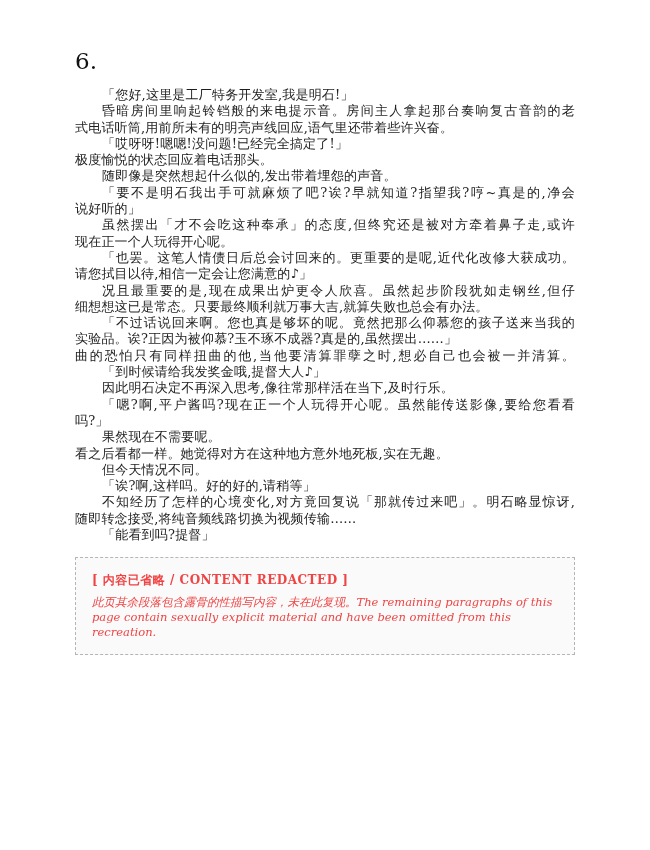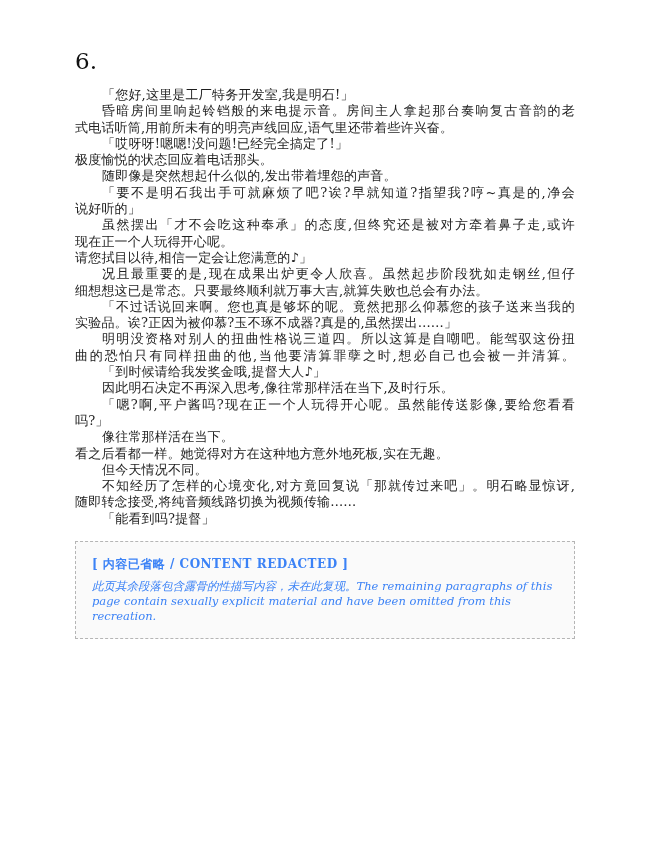--- a/index.html
+++ b/index.html
@@ -34,21 +34,21 @@
     text-align: justify;
     text-align-last: justify;
   }
   .redaction {
     margin-top: 14px;
     width: 500px;
     box-sizing: border-box;
     border: 1px dashed #b5b5b5;
     background: #fafafa;
     padding: 14px 16px;
-    color: #3b82f6;
+    color: #ef4444;
   }
   .redaction-title {
     font-size: 12px;
     font-weight: bold;
     letter-spacing: 0.5px;
     margin-bottom: 6px;
   }
   .redaction-body {
     font-size: 11.5px;
     line-height: 15px;
@@ -65,34 +65,35 @@
       <div class="line indent">「您好,这里是工厂特务开发室,我是明石!」</div>
       <div class="line indent full">昏暗房间里响起铃铛般的来电提示音。房间主人拿起那台奏响复古音韵的老</div>
       <div class="line">式电话听筒,用前所未有的明亮声线回应,语气里还带着些许兴奋。</div>
       <div class="line indent">「哎呀呀!嗯嗯!没问题!已经完全搞定了!」</div>
       <div class="line">极度愉悦的状态回应着电话那头。</div>
       <div class="line indent">随即像是突然想起什么似的,发出带着埋怨的声音。</div>
       <div class="line indent full">「要不是明石我出手可就麻烦了吧?诶?早就知道?指望我?哼~真是的,净会</div>
       <div class="line">说好听的」</div>
       <div class="line indent full">虽然摆出「才不会吃这种奉承」的态度,但终究还是被对方牵着鼻子走,或许</div>
       <div class="line">现在正一个人玩得开心呢。</div>
+      <div class="line indent full">「也罢。这笔人情债日后总会讨回来的。更重要的是呢,近代化改修大获成功。</div>
       <div class="line">请您拭目以待,相信一定会让您满意的♪」</div>
       <div class="line indent full">况且最重要的是,现在成果出炉更令人欣喜。虽然起步阶段犹如走钢丝,但仔</div>
       <div class="line">细想想这已是常态。只要最终顺利就万事大吉,就算失败也总会有办法。</div>
       <div class="line indent full">「不过话说回来啊。您也真是够坏的呢。竟然把那么仰慕您的孩子送来当我的</div>
       <div class="line">实验品。诶?正因为被仰慕?玉不琢不成器?真是的,虽然摆出……」</div>
-      <div class="line indent full">明明没资格对别人的扭曲性格说三道四。所以这算是自嘲吧。能驾驭这份扭</div>
       <div class="line full">曲的恐怕只有同样扭曲的他,当他要清算罪孽之时,想必自己也会被一并清算。</div>
       <div class="line indent">「到时候请给我发奖金哦,提督大人♪」</div>
       <div class="line indent">因此明石决定不再深入思考,像往常那样活在当下,及时行乐。</div>
       <div class="line indent full">「嗯?啊,平户酱吗?现在正一个人玩得开心呢。虽然能传送影像,要给您看看</div>
       <div class="line">吗?」</div>
-      <div class="line indent">像往常那样活在当下。</div>
+      <div class="line indent">果然现在不需要呢。</div>
       <div class="line">看之后看都一样。她觉得对方在这种地方意外地死板,实在无趣。</div>
       <div class="line indent">但今天情况不同。</div>
+      <div class="line indent">「诶?啊,这样吗。好的好的,请稍等」</div>
       <div class="line indent full">不知经历了怎样的心境变化,对方竟回复说「那就传过来吧」。明石略显惊讶,</div>
       <div class="line">随即转念接受,将纯音频线路切换为视频传输……</div>
       <div class="line indent">「能看到吗?提督」</div>
     </div>
 
   <div class="redaction">
     <div class="redaction-title">[ 内容已省略 / CONTENT REDACTED ]</div>
     <div class="redaction-body">此页其余段落包含露骨的性描写内容，未在此复现。The remaining paragraphs of this page contain sexually explicit material and have been omitted from this recreation.</div>
   </div>
 </div>

